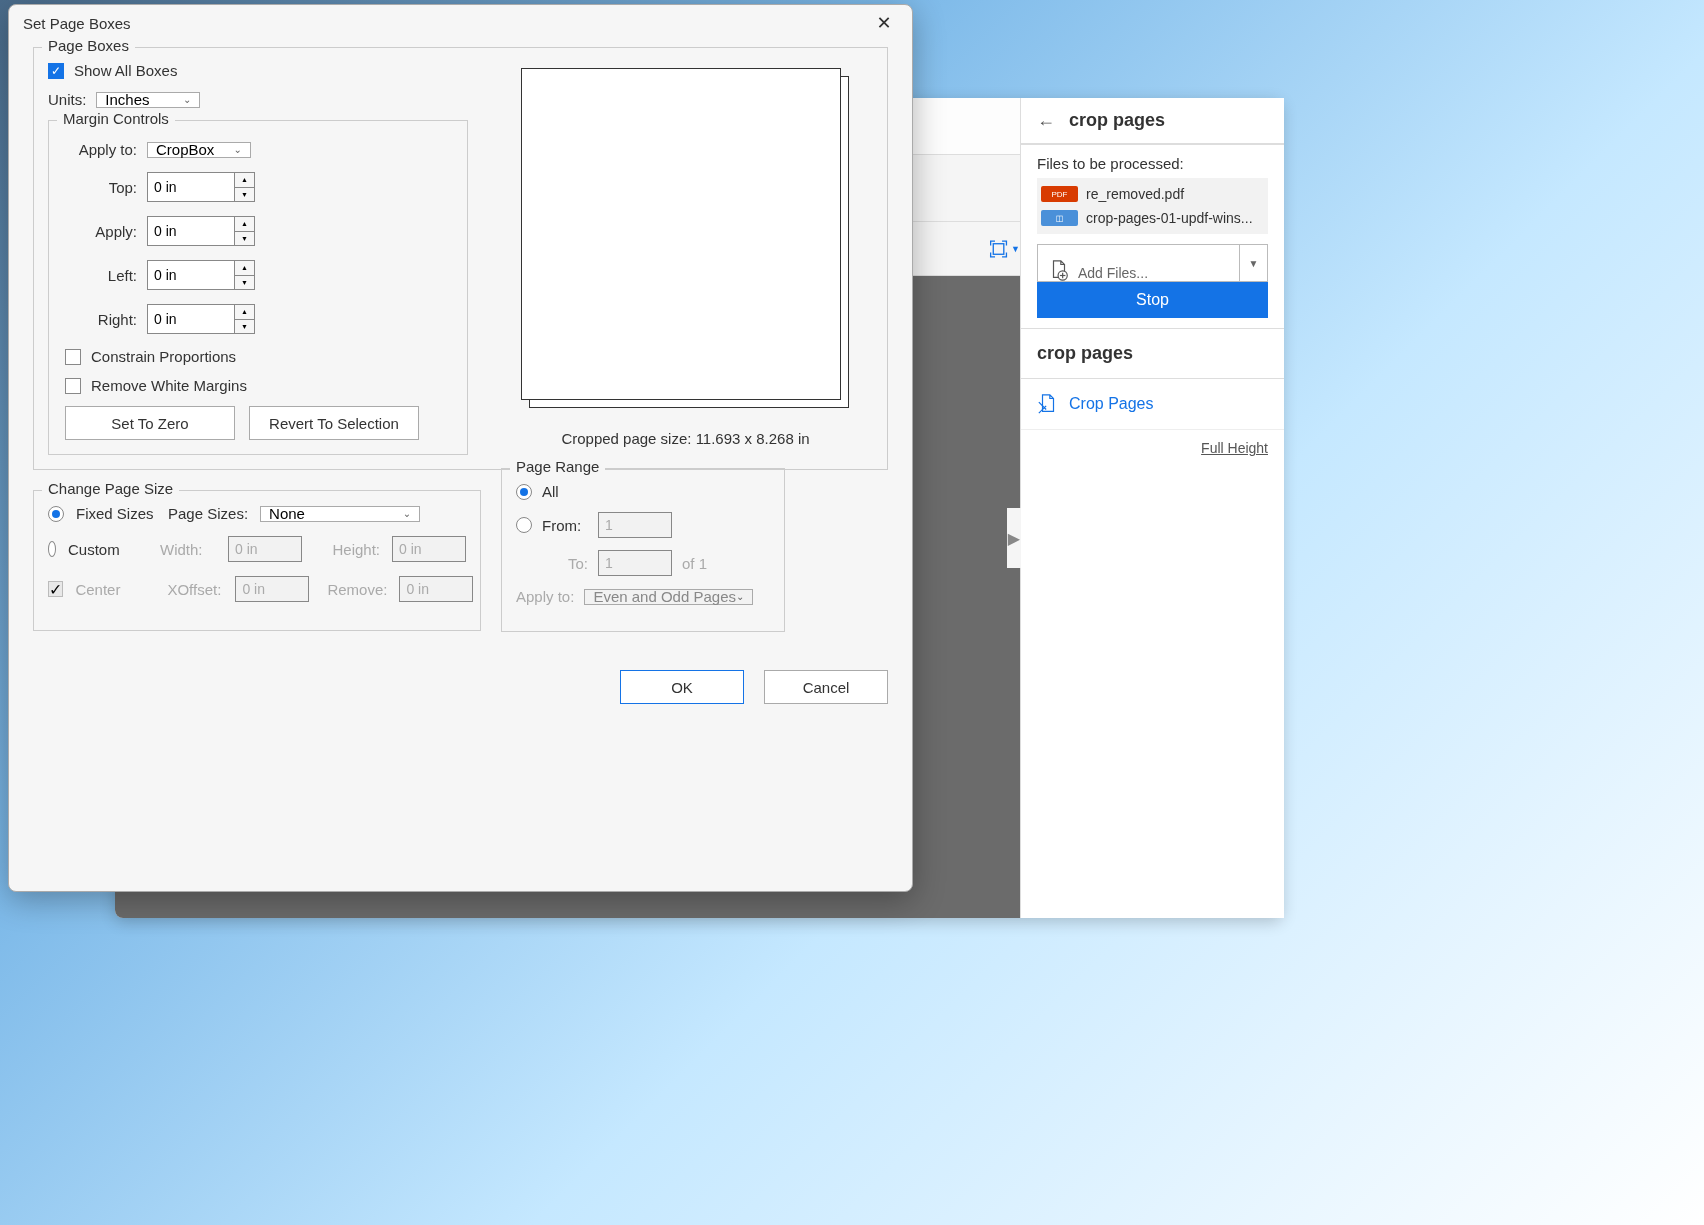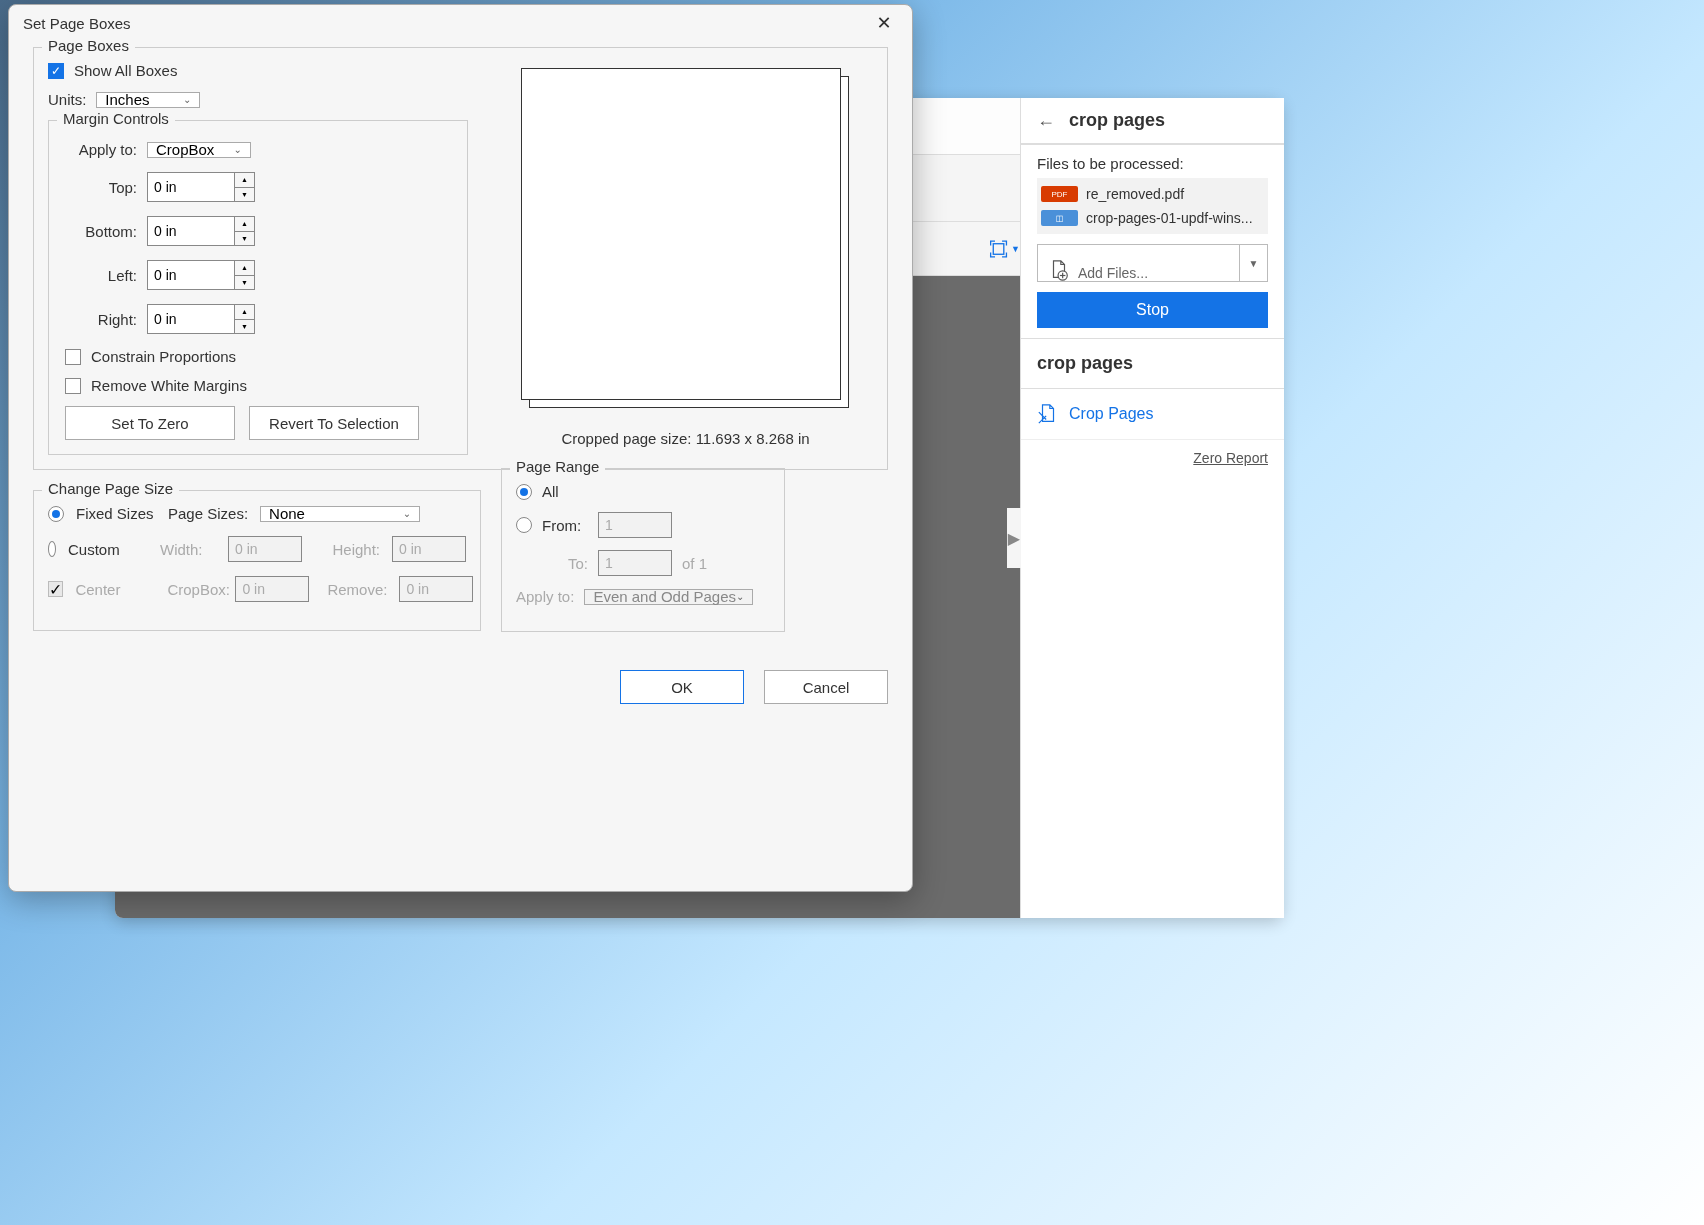--- a/index.html
+++ b/index.html
@@ -27,21 +27,21 @@
 .rp-back { font-size: 18px; color: #555; }
 .rp-title { font-size: 18px; font-weight: 600; color: #333; }
 .rp-section { padding: 10px 16px; }
 .rp-label { font-size: 15px; color: #333; margin-bottom: 6px; }
 .rp-file { display: flex; align-items: center; gap: 8px; padding: 4px 2px; font-size: 14px; color: #333; }
 .rp-file-icon { width: 37px; height: 16px; background: #d83b01; border-radius: 2px; font-size: 8px; color: #fff; display:flex; align-items:center; justify-content:center; }
 .rp-file-icon.img { background: #4a90d9; }
 .rp-addfiles { display: flex; margin-top: 10px; border: 1px solid #bbb; height: 38px; }
 .rp-addfiles-main { flex: 1; display: flex; align-items: flex-end; gap: 8px; padding: 0 10px; font-size: 14px; color: #666; }
 .rp-addfiles-arrow { width: 28px; border-left: 1px solid #bbb; display: flex; align-items: center; justify-content: center; color: #666; font-size: 10px; }
-.rp-stop { margin-top: 10px; background: #1473e6; color: #fff; text-align: center; padding: 9px; font-size: 16px; }
+.rp-stop { background: #1473e6; color: #fff; text-align: center; padding: 9px; font-size: 16px; }
 .rp-crop-section { padding: 14px 16px; font-size: 18px; font-weight: 600; color: #333; border-top: 1px solid #ddd; border-bottom: 1px solid #ddd; }
 .rp-croppages-link { padding: 14px 16px; display: flex; align-items: center; gap: 10px; color: #1473e6; font-size: 16px; }
 .rp-fullreport { padding: 10px 16px; text-align: right; color: #555; font-size: 14px; text-decoration: underline; border-top: 1px solid #eee; }
 
 
 .dialog { position: absolute; top: 4px; left: 8px; width: 905px; height: 888px; background: #f6f6f6; border: 1px solid #aaa; border-radius: 8px; box-shadow: 0 8px 32px rgba(0,0,0,0.3); }
 .dialog-titlebar { height: 36px; display: flex; align-items: center; justify-content: space-between; padding: 0 14px; }
 .dialog-title { font-size: 15px; color: #333; }
 .dialog-close { font-size: 18px; color: #333; width: 28px; height: 28px; display: flex; align-items: center; justify-content: center; }
 .dialog-body { padding: 6px 24px 16px 24px; }
@@ -216,21 +216,21 @@
     <div class="rp-stop">Stop</div>
   </div>
   <div class="rp-crop-section">crop pages</div>
   <div class="rp-croppages-link">
     <svg width="22" height="22" viewBox="0 0 24 24">
         <path d="M6 2 L14 2 L18 6 L18 20 L6 20 Z M14 2 L14 6 L18 6" fill="none" stroke="#1473e6" stroke-width="1.3"></path>
         <path d="M10 14 L2 22 M10 18 L2 10" fill="none" stroke="#1473e6" stroke-width="1.3"></path>
       </svg>
     <span>Crop Pages</span>
   </div>
-  <div class="rp-fullreport">Zero Report</div>
+  <div class="rp-fullreport">Full Height</div>
   <div class="expand-handle" style="left:-14px; right:auto;">▶</div>
 </div>
 
 <div class="dialog">
   <div class="dialog-titlebar">
     <span class="dialog-title">Set Page Boxes</span>
     <span class="dialog-close">✕</span>
   </div>
   <div class="dialog-body">
 
@@ -263,21 +263,21 @@
               <span class="row-label">Top:</span>
               <div class="spinner">
                   <input value="0 in" style="">
                   <div class="spin-btns">
                     <div>▲</div>
                     <div>▼</div>
                   </div>
                 </div>
             </div>
             <div class="mf-row">
-              <span class="row-label">Bottom:</span>
+              <span class="row-label">Apply:</span>
               <div class="spinner">
                   <input value="0 in" style="">
                   <div class="spin-btns">
                     <div>▲</div>
                     <div>▼</div>
                   </div>
                 </div>
             </div>
             <div class="mf-row">
               <span class="row-label">Left:</span>
@@ -341,21 +341,21 @@
           <span class="radio"></span>
           <span class="row-label" style="min-width:80px">Custom</span>
           <span class="row-label disabled-text">Width:</span>
           <input class="sm-input" disabled="" value="0 in" style="">
           <span class="row-label r disabled-text">Height:</span>
           <input class="sm-input" disabled="" value="0 in" style="">
         </div>
         <div class="cs-row">
           <span class="checkbox disabled">✓</span>
           <span class="row-label disabled-text" style="min-width:80px">Center</span>
-          <span class="row-label disabled-text">CropBox:</span>
+          <span class="row-label disabled-text">XOffset:</span>
           <input class="sm-input" disabled="" value="0 in" style="">
           <span class="row-label r disabled-text">Remove:</span>
           <input class="sm-input" disabled="" value="0 in" style="">
         </div>
       </div>
 
       <div class="fieldset page-range-fs" style="margin-top:-22px">
         <span class="fieldset-label">Page Range</span>
         <div class="row">
           <span class="radio checked"></span>

